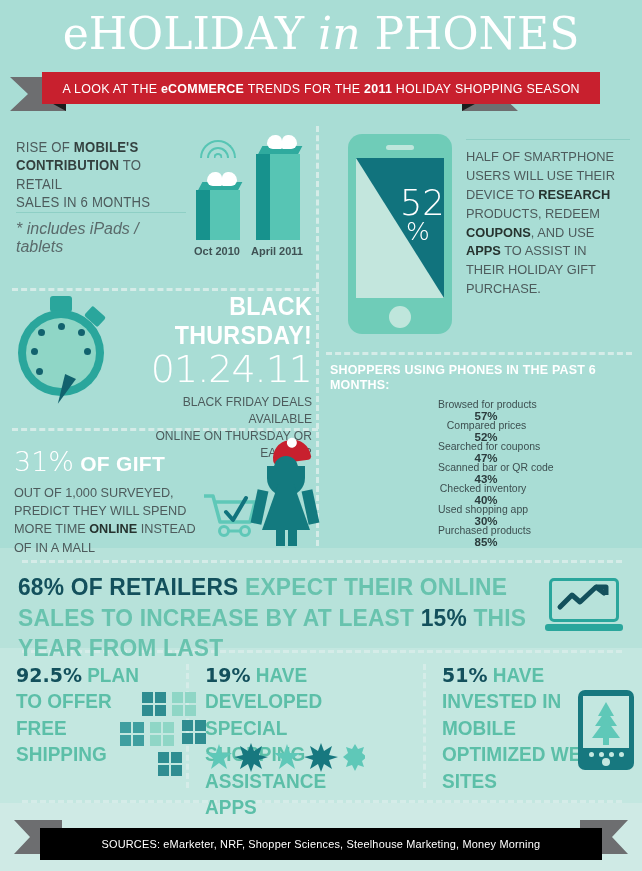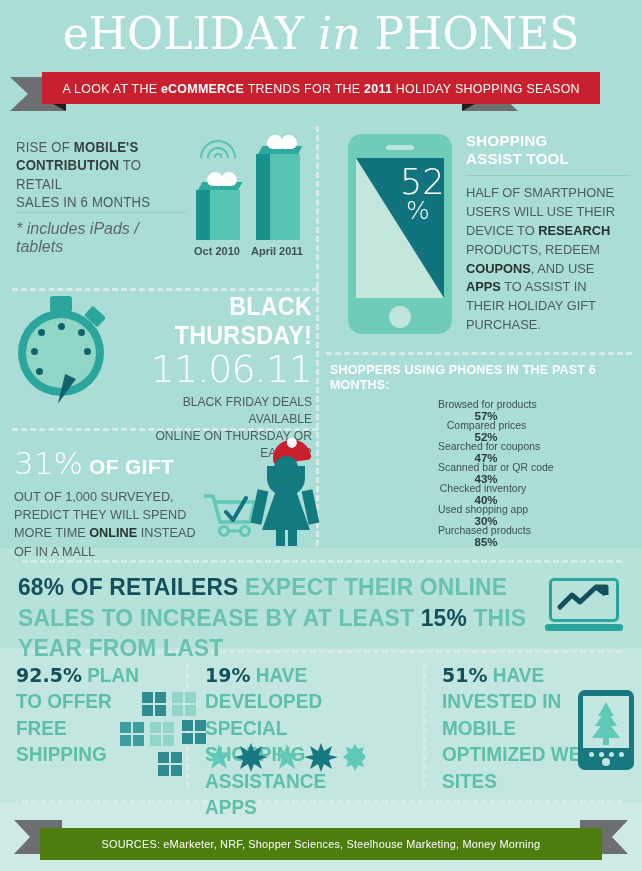--- a/index.html
+++ b/index.html
@@ -106,21 +106,21 @@
   .bt-date { font-family:"DejaVu Sans", sans-serif; font-size:38px; color:#ffffff;
              font-weight:300; line-height:1.05; letter-spacing:-1px; }
   .bt-sub { margin-top:4px; font-family:"Liberation Sans Narrow","Liberation Sans",sans-serif;
             font-size:13px; color:#4d5b5c; line-height:1.3; transform:scaleX(.93);
             transform-origin:right; }
 
   
   .wm-sec { position:absolute; left:14px; top:448px; width:215px; }
   .wm-head { font-family:"Liberation Sans Narrow","Liberation Sans",sans-serif;
              color:#ffffff; line-height:1; }
-  .wm-head .n { font-family:"DejaVu Sans",sans-serif; font-size:31px; font-weight:300; }
+  .wm-head .n { font-family:"DejaVu Sans",sans-serif; font-size:27px; font-weight:300; }
   .wm-head .t { font-size:21px; font-weight:bold; letter-spacing:.3px; }
   .wm-sub { margin-top:9px; font-family:"Liberation Sans Narrow","Liberation Sans",sans-serif;
             font-size:13.5px; color:#4d5b5c; line-height:1.35; transform:scaleX(.94);
             transform-origin:left; }
   .wm-sub b { color:#26332f; font-weight:bold; }
   
   .woman { position:absolute; left:248px; top:440px; width:74px; height:106px; }
   .w-head{ position:absolute; left:26px; top:16px; width:24px; height:24px;
            border-radius:50%; background:#137a7f; }
   .w-hair{ position:absolute; left:19px; top:26px; width:38px; height:30px;
@@ -138,21 +138,21 @@
 
   
   .phone { position:absolute; left:348px; top:134px; width:104px; height:200px;
            background:#6fccb8; border-radius:14px; }
   .phone-speaker{ position:absolute; left:38px; top:11px; width:28px; height:5px;
                   border-radius:3px; background:#bfe6dc; }
   .phone-screen{ position:absolute; left:8px; top:24px; width:88px; height:140px;
                  background:#c3e6dd; overflow:hidden; }
   .phone-tri{ position:absolute; left:0; top:0; width:88px; height:140px;
               background:#11737d; clip-path:polygon(0 0,100% 0,100% 100%); }
-  .phone-pct{ position:absolute; left:44px; top:8px; color:#ffffff;
+  .phone-pct{ position:absolute; left:44px; top:29px; color:#ffffff;
               font-family:"DejaVu Sans",sans-serif; font-weight:300; line-height:.95; }
   .phone-pct .v{ font-size:35px; display:block; }
   .phone-pct .p{ font-size:25px; display:block; margin-left:6px; }
   .phone-home{ position:absolute; left:41px; top:172px; width:22px; height:22px;
                border-radius:50%; background:#bfe6dc; }
   .sat-sec { position:absolute; left:466px; top:132px; width:164px; }
   .sat-title{ font-family:"Liberation Sans Narrow","Liberation Sans",sans-serif;
               font-size:15px; color:#ffffff; font-weight:bold; line-height:1.2;
               letter-spacing:.3px; }
   .sat-rule{ margin:7px 0 8px; border-top:1px solid #8ecfc5; }
@@ -210,21 +210,21 @@
           border-radius:50%; background:#c3e7e0; }
 
   
   .footer { position:absolute; left:0; top:820px; width:642px; height:38px; }
   .f-tail { position:absolute; top:0px; width:48px; height:34px; background:#6d6e70; }
   .f-tail.left { left:14px; clip-path:polygon(0 0,100% 0,100% 100%,0 100%,16px 50%); }
   .f-tail.right{ right:14px; clip-path:polygon(0 0,100% 0,calc(100% - 16px) 50%,100% 100%,0 100%); }
   .f-fold { position:absolute; top:22px; width:20px; height:12px; background:#1c1c1c; }
   .f-fold.left { left:42px; clip-path:polygon(0 0,100% 0,100% 100%); }
   .f-fold.right{ right:42px; clip-path:polygon(0 0,100% 0,0 100%); }
-  .f-band { position:absolute; left:40px; top:8px; width:562px; height:32px; background:#4d7c0f;
+  .f-band { position:absolute; left:40px; top:8px; width:562px; height:32px; background:#000000;
             display:flex; align-items:center; justify-content:center; }
   .f-band span { font-family:"Liberation Sans Narrow","Liberation Sans",sans-serif;
                  font-size:11.5px; color:#ffffff; letter-spacing:.2px; white-space:nowrap;
                  transform:scaleX(.95); }
 </style>
 </head>
 <body>
 
 <div class="page">
 
@@ -297,45 +297,41 @@
     <div class="phone-screen">
       <div class="phone-tri"></div>
       <div class="phone-pct">
         <span class="v">52</span>
         <span class="p">%</span>
       </div>
     </div>
     <div class="phone-home"></div>
   </div>
   <div class="sat-sec">
-    <div class="sat-title">
-      <span>SHOPPING</span><br>
-      <span>ASSIST TOOL</span>
-    </div>
     <div class="sat-rule"></div>
     <div class="sat-body"><span>HALF OF SMARTPHONE USERS WILL USE THEIR DEVICE TO </span><b>RESEARCH</b><span> PRODUCTS, REDEEM </span><b>COUPONS</b><span>, AND USE </span><b>APPS</b><span> TO ASSIST IN THEIR HOLIDAY GIFT PURCHASE.</span></div>
   </div>
 
   <div class="watch">
     <div class="watch-crown"></div>
     <div class="watch-btn"></div>
     <div class="watch-body"></div>
     <div class="watch-face">
       <div class="tick" style="left:32px; top:5px;"></div>
       <div class="tick" style="left:52px; top:11px;"></div>
       <div class="tick" style="left:58px; top:30px;"></div>
       <div class="tick" style="left:12px; top:11px;"></div>
       <div class="tick" style="left:5px; top:30px;"></div>
       <div class="tick" style="left:10px; top:50px;"></div>
       <div class="hand"></div>
     </div>
   </div>
   <div class="bt-sec">
     <div class="bt-title">BLACK THURSDAY!</div>
-    <div class="bt-date">11.06.11</div>
+    <div class="bt-date">01.24.11</div>
     <div class="bt-sub">
       <span>BLACK FRIDAY DEALS AVAILABLE</span><br>
       <span>ONLINE ON THURSDAY OR EARLIER</span>
     </div>
   </div>
 
   <div class="wm-sec">
     <div class="wm-head">
       <span class="n">31%</span><span class="t"> OF GIFT</span>
     </div>

